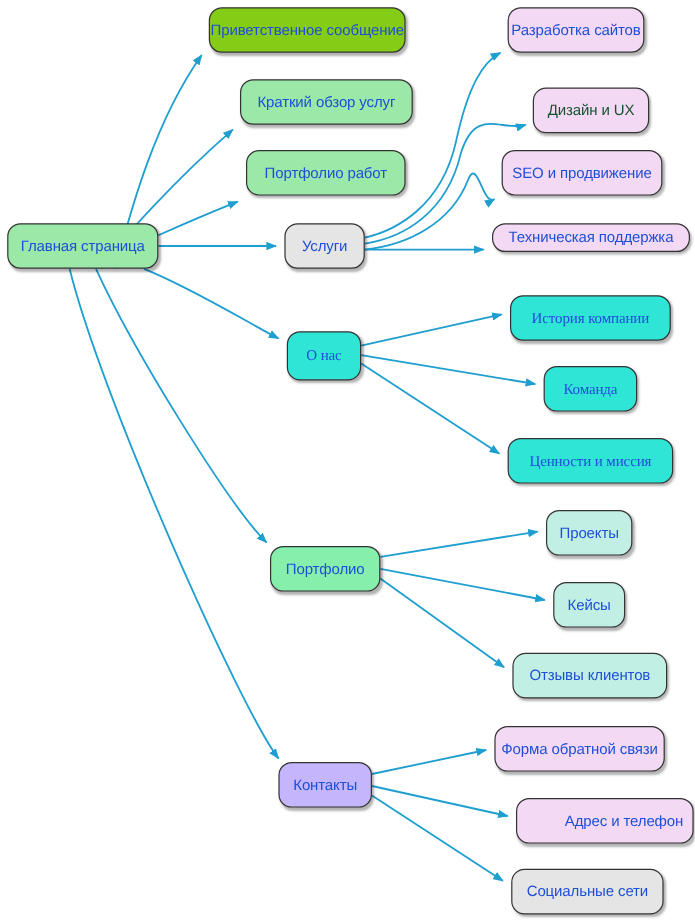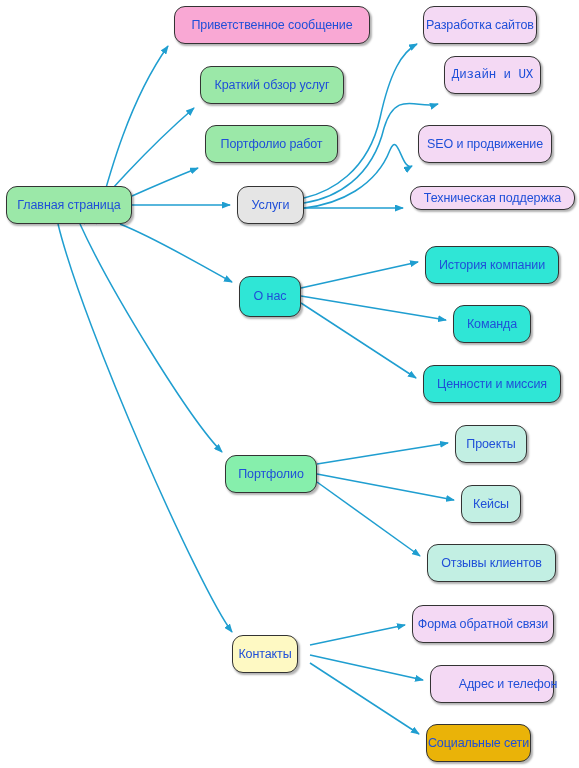--- a/index.html
+++ b/index.html
@@ -38,21 +38,21 @@
     white-space: nowrap;
     letter-spacing: -0.1px;
     box-shadow: 1.5px 2px 2px rgba(0,0,0,0.30);
   }
   .node-label {
     display: block;
   }
   
   .fill-green  { background: #9be8a8; }
   .fill-pink   { background: #f4d9f4; }
-  .fill-teal   { background: #2fe6d6; }
+  .fill-teal   { background: #2fe6d6; font-family: Liberation Serif, serif; }
   .fill-mint   { background: #c2efe3; }
 </style>
 </head>
 <body>
 
 <div id="diagram-root" style="background: rgb(255, 255, 255);">
 
   <svg id="edge-layer" viewBox="0 0 579 768" xmlns="http://www.w3.org/2000/svg">
     <defs>
       <marker id="arrowhead" markerWidth="9" markerHeight="7" refX="8" refY="3.5" orient="auto" markerUnits="userSpaceOnUse">
@@ -80,36 +80,36 @@
         <path d="M 310,645 L 405,625" fill="none" stroke="#1f9ed0" stroke-width="1.5" marker-end="url(#arrowhead)"></path>
         <path d="M 310,655 L 423,680" fill="none" stroke="#1f9ed0" stroke-width="1.5" marker-end="url(#arrowhead)"></path>
         <path d="M 310,663 L 419,734" fill="none" stroke="#1f9ed0" stroke-width="1.5" marker-end="url(#arrowhead)"></path>
       </g>
   </svg>
 
   <div id="nodes-layer">
       <div class="node fill-green" style="left: 6px; top: 186px; width: 126px; height: 38px; background: rgb(155, 232, 168); border-color: rgb(51, 51, 51); color: rgb(31, 79, 216);">
         <span class="node-label">Главная страница</span>
       </div>
-      <div class="node fill-green" style="left: 174px; top: 6px; width: 196px; height: 38px; background: #f9a8d4; border-color: rgb(51, 51, 51); color: rgb(31, 79, 216);">
+      <div class="node fill-green" style="left: 174px; top: 6px; width: 164px; height: 38px; background: #84cc16; border-color: rgb(51, 51, 51); color: rgb(31, 79, 216);">
         <span class="node-label">Приветственное сообщение</span>
       </div>
       <div class="node fill-green" style="left: 200px; top: 66px; width: 144px; height: 38px; background: rgb(155, 232, 168); border-color: rgb(51, 51, 51); color: rgb(31, 79, 216);">
         <span class="node-label">Краткий обзор услуг</span>
       </div>
       <div class="node fill-green" style="left: 205px; top: 125px; width: 133px; height: 38px; background: rgb(155, 232, 168); border-color: rgb(51, 51, 51); color: rgb(31, 79, 216);">
         <span class="node-label">Портфолио работ</span>
       </div>
       <div class="node fill-pink" style="left: 237px; top: 186px; width: 67px; height: 38px; background: #e5e5e5; border-color: rgb(51, 51, 51); color: rgb(31, 79, 216);">
         <span class="node-label">Услуги</span>
       </div>
       <div class="node fill-pink" style="left: 423px; top: 6px; width: 114px; height: 38px; background: rgb(244, 217, 244); border-color: rgb(51, 51, 51); color: rgb(31, 79, 216);">
         <span class="node-label">Разработка сайтов</span>
       </div>
-      <div class="node fill-pink" style="left: 444px; top: 56px; width: 97px; height: 38px; background: rgb(244, 217, 244); border-color: rgb(51, 51, 51); color: #1d4ed8; font-family: Liberation Mono, monospace;">
+      <div class="node fill-pink" style="left: 444px; top: 73px; width: 97px; height: 38px; background: rgb(244, 217, 244); border-color: rgb(51, 51, 51); color: #14532d;">
         <span class="node-label">Дизайн и UX</span>
       </div>
       <div class="node fill-pink" style="left: 418px; top: 125px; width: 134px; height: 38px; background: rgb(244, 217, 244); border-color: rgb(51, 51, 51); color: rgb(31, 79, 216);">
         <span class="node-label">SEO и продвижение</span>
       </div>
       <div class="node fill-pink" style="left: 410px; top: 186px; width: 165px; height: 24px; background: rgb(244, 217, 244); border-color: rgb(51, 51, 51); color: rgb(31, 79, 216);">
         <span class="node-label">Техническая поддержка</span>
       </div>
       <div class="node fill-teal" style="left: 239px; top: 276px; width: 62px; height: 41px; background: rgb(47, 230, 214); border-color: rgb(51, 51, 51); color: rgb(31, 79, 216);">
         <span class="node-label">О нас</span>
@@ -128,27 +128,27 @@
       </div>
       <div class="node fill-mint" style="left: 455px; top: 425px; width: 72px; height: 38px; background: rgb(194, 239, 227); border-color: rgb(51, 51, 51); color: rgb(31, 79, 216);">
         <span class="node-label">Проекты</span>
       </div>
       <div class="node fill-mint" style="left: 461px; top: 485px; width: 60px; height: 38px; background: rgb(194, 239, 227); border-color: rgb(51, 51, 51); color: rgb(31, 79, 216);">
         <span class="node-label">Кейсы</span>
       </div>
       <div class="node fill-mint" style="left: 427px; top: 544px; width: 129px; height: 38px; background: rgb(194, 239, 227); border-color: rgb(51, 51, 51); color: rgb(31, 79, 216);">
         <span class="node-label">Отзывы клиентов</span>
       </div>
-      <div class="node fill-pink" style="left: 232px; top: 635px; width: 66px; height: 38px; background: #fef9c3; border-color: rgb(51, 51, 51); color: rgb(31, 79, 216);">
+      <div class="node fill-pink" style="left: 232px; top: 635px; width: 78px; height: 38px; background: #c4b5fd; border-color: rgb(51, 51, 51); color: rgb(31, 79, 216);">
         <span class="node-label">Контакты</span>
       </div>
       <div class="node fill-pink" style="left: 412px; top: 605px; width: 142px; height: 38px; background: rgb(244, 217, 244); border-color: rgb(51, 51, 51); color: rgb(31, 79, 216);">
         <span class="node-label">Форма обратной связи</span>
       </div>
-      <div class="node fill-pink" style="left: 430px; top: 665px; width: 124px; height: 38px; background: rgb(244, 217, 244); border-color: rgb(51, 51, 51); color: rgb(31, 79, 216); padding-left: 32px;">
+      <div class="node fill-pink" style="left: 430px; top: 665px; width: 148px; height: 38px; background: rgb(244, 217, 244); border-color: rgb(51, 51, 51); color: rgb(31, 79, 216); padding-left: 32px;">
         <span class="node-label">Адрес и телефон</span>
       </div>
-      <div class="node fill-pink" style="left: 426px; top: 724px; width: 105px; height: 38px; background: #eab308; border-color: rgb(51, 51, 51); color: rgb(31, 79, 216); text-align: right;">
+      <div class="node fill-pink" style="left: 426px; top: 724px; width: 127px; height: 38px; background: #e5e5e5; border-color: rgb(51, 51, 51); color: rgb(31, 79, 216); text-align: right;">
         <span class="node-label">Социальные сети</span>
       </div>
     </div>
 
 </div>
 
 </body></html>

